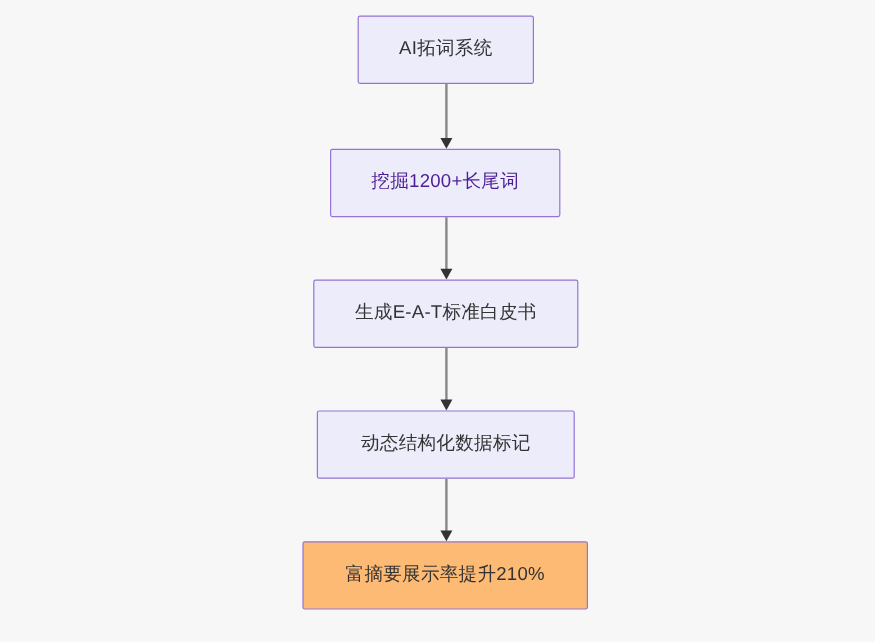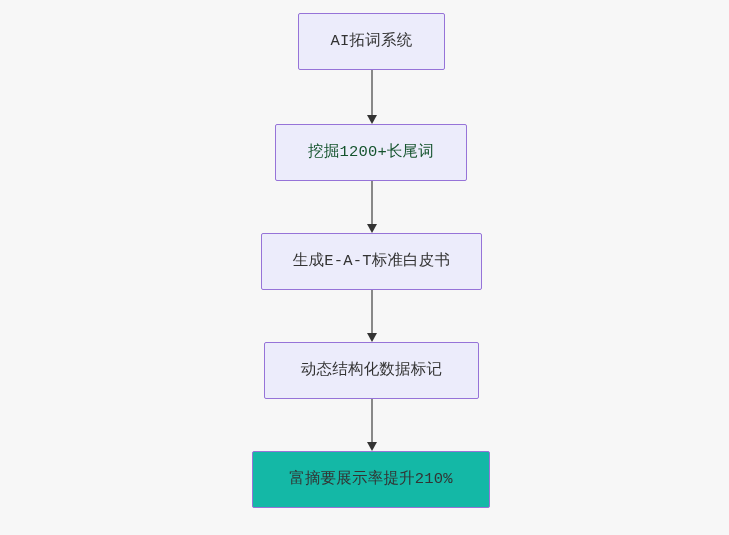--- a/index.html
+++ b/index.html
@@ -10,21 +10,20 @@
     width: 729px;
     height: 535px;
     background: #f7f7f7;
     font-family: "Liberation Sans", "DejaVu Sans", sans-serif;
     overflow: hidden;
   }
   #flowchart {
     position: relative;
     width: 625px;
     height: 535px;
-    font-family: Liberation Mono, monospace;
   }
   .node {
     position: absolute;
     box-sizing: border-box;
     background: #ececfb;
     border: 1.6px solid #9673d8;
     border-radius: 2px;
     display: flex;
     align-items: center;
     justify-content: center;
@@ -76,26 +75,26 @@
     <div class="edge-arrow" style="top: 42.5px; border-top-color: rgb(51, 51, 51);"></div>
   </div>
   <div class="edge" style="left: 371px; top: 399px; width: 2px; height: 52px;">
     <div class="edge-line" style="height: 44px; background: rgb(136, 136, 136);"></div>
     <div class="edge-arrow" style="top: 42.5px; border-top-color: rgb(51, 51, 51);"></div>
   </div>
 
   <div class="node" style="left: 298px; top: 13px; width: 147px; height: 57px; background: rgb(236, 236, 251); border-color: rgb(150, 115, 216); color: rgb(51, 51, 51);">
     <span class="node-label">AI拓词系统</span>
   </div>
-  <div class="node" style="left: 275px; top: 124px; width: 192px; height: 57px; background: rgb(236, 236, 251); border-color: rgb(150, 115, 216); color: #14532d;">
+  <div class="node" style="left: 275px; top: 124px; width: 192px; height: 57px; background: rgb(236, 236, 251); border-color: rgb(150, 115, 216); color: #4c1d95;">
     <span class="node-label">挖掘1200+长尾词</span>
   </div>
   <div class="node" style="left: 264px; top: 342px; width: 215px; height: 57px; background: rgb(236, 236, 251); border-color: rgb(150, 115, 216); color: rgb(51, 51, 51);">
     <span class="node-label">动态结构化数据标记</span>
   </div>
   <div class="node" style="left: 261px; top: 233px; width: 221px; height: 57px; background: rgb(236, 236, 251); border-color: rgb(150, 115, 216); color: rgb(51, 51, 51);">
     <span class="node-label">生成E-A-T标准白皮书</span>
   </div>
-  <div class="node" style="left: 252px; top: 451px; width: 238px; height: 57px; background: #14b8a6; border-color: rgb(150, 115, 216); color: rgb(51, 51, 51);">
+  <div class="node" style="left: 252px; top: 451px; width: 238px; height: 57px; background: #fdba74; border-color: rgb(150, 115, 216); color: rgb(51, 51, 51);">
     <span class="node-label">富摘要展示率提升210%</span>
   </div>
 
 </div>
 
 </body></html>

